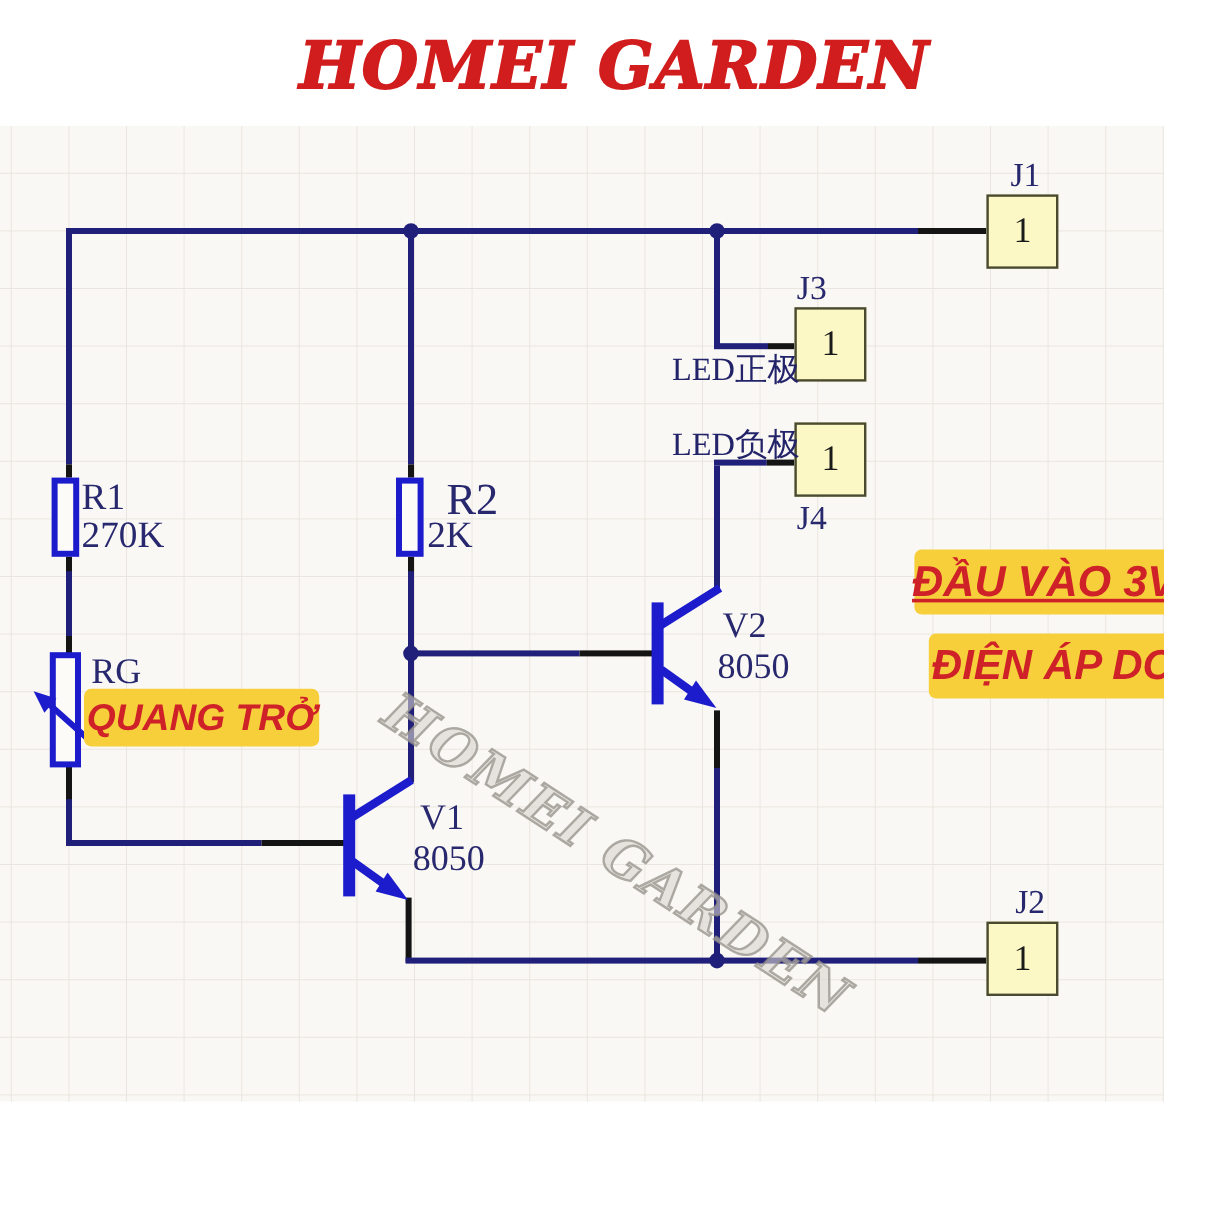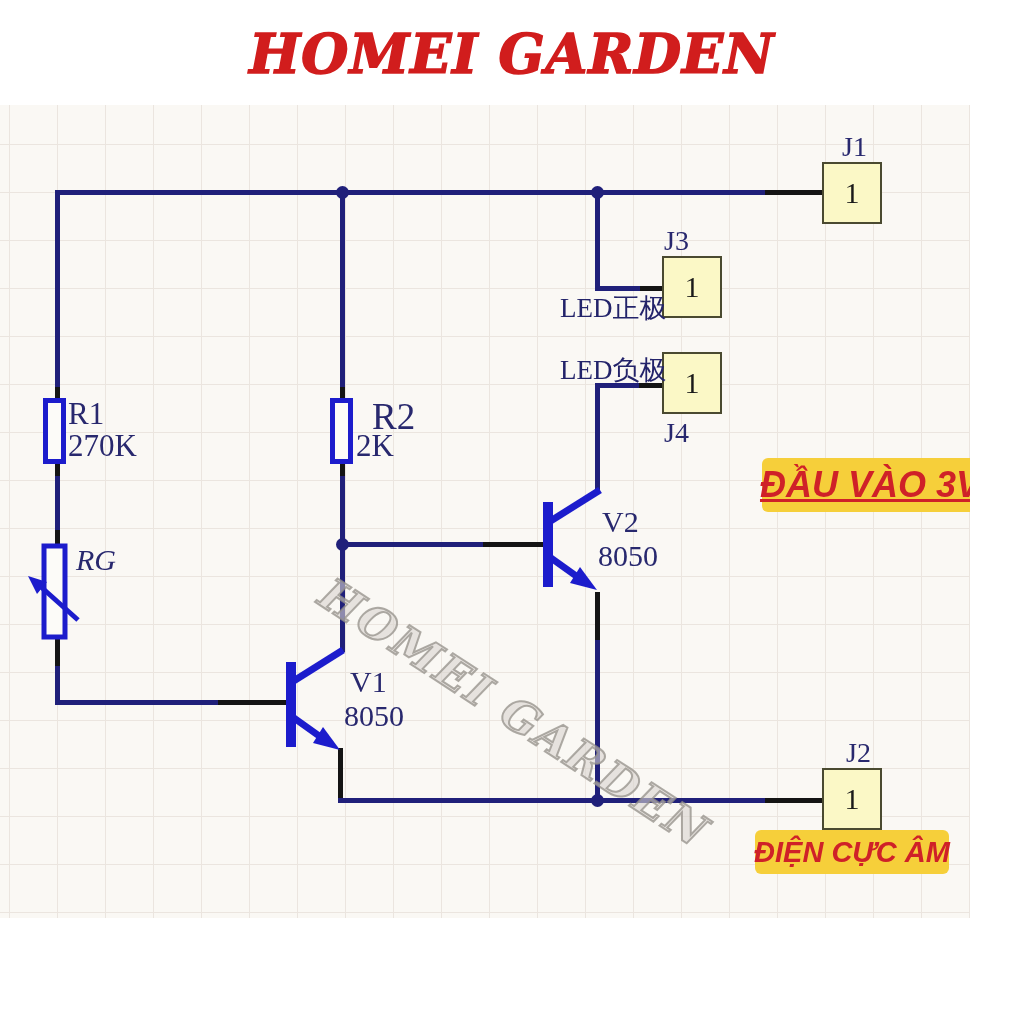--- a/index.html
+++ b/index.html
@@ -108,21 +108,22 @@
 
   <div class="res" style="left:330px;top:398px;"></div>
   <div class="reflbl" style="left:356px;top:398px;font-size:37px;margin-left:16px;">R2</div>
   <div class="reflbl" style="left:356px;top:430px;font-size:31px;text-align:center;">2K</div>
 
   <svg class="symsvg" style="left:20px;top:540px;" width="70" height="105" viewBox="0 0 70 105">
     <rect x="24" y="6" width="21" height="91" fill="#fcfbf8" stroke="#1c1ccc" stroke-width="5"></rect>
     <line x1="58" y1="80" x2="20" y2="46" stroke="#1c1ccc" stroke-width="5"></line>
     <polygon points="8,36 27,42 17,54" fill="#1c1ccc"></polygon>
   </svg>
-  <div class="reflbl" style="left:76px;top:544px;font-size:30px;font-style:italic;">RG</div>
+  <div class="reflbl" style="left:76px;top:544px;font-size:30px;">RG</div>
+  <div class="badge" style="left:70px;top:574px;width:196px;height:48px;font-size:31px;">QUANG TRỞ</div>
 
   <svg class="symsvg" style="left:278px;top:642px;" width="72" height="122" viewBox="0 0 72 122">
     <rect x="8" y="20" width="10" height="85" fill="#1c1ccc"></rect>
     <line x1="14" y1="40" x2="65" y2="8" stroke="#1c1ccc" stroke-width="7"></line>
     <line x1="16" y1="76" x2="44" y2="96" stroke="#1c1ccc" stroke-width="7"></line>
     <polygon points="62,108 35,101 45,85" fill="#1c1ccc"></polygon>
   </svg>
   <div class="reflbl" style="left:350px;top:666px;font-size:30px;">V1</div>
   <div class="reflbl" style="left:344px;top:700px;font-size:30px;">8050</div>
 
@@ -149,17 +150,17 @@
   <div class="netlbl" style="left:560px;top:352px;">LED负极</div>
   <div class="jbox" style="left:662px;top:352px;">
     <span>1</span>
   </div>
   <div class="reflbl" style="left:664px;top:418px;font-size:28px;">J4</div>
 
   <div class="reflbl" style="left:846px;top:738px;font-size:28px;">J2</div>
   <div class="jbox" style="left:822px;top:768px;">
     <span>1</span>
   </div>
-  <div class="badge" style="left:755px;top:830px;width:194px;height:44px;font-size:29px;">ĐIỆN CỰC ÂM</div>
 
   <div class="badge" style="left:762px;top:458px;width:216px;height:54px;font-size:36px;text-decoration:underline;">ĐẦU VÀO 3V</div>
+  <div class="badge" style="left:774px;top:528px;width:206px;height:54px;font-size:35px;">ĐIỆN ÁP DC</div>
 
 </div>
 
 </body></html>

